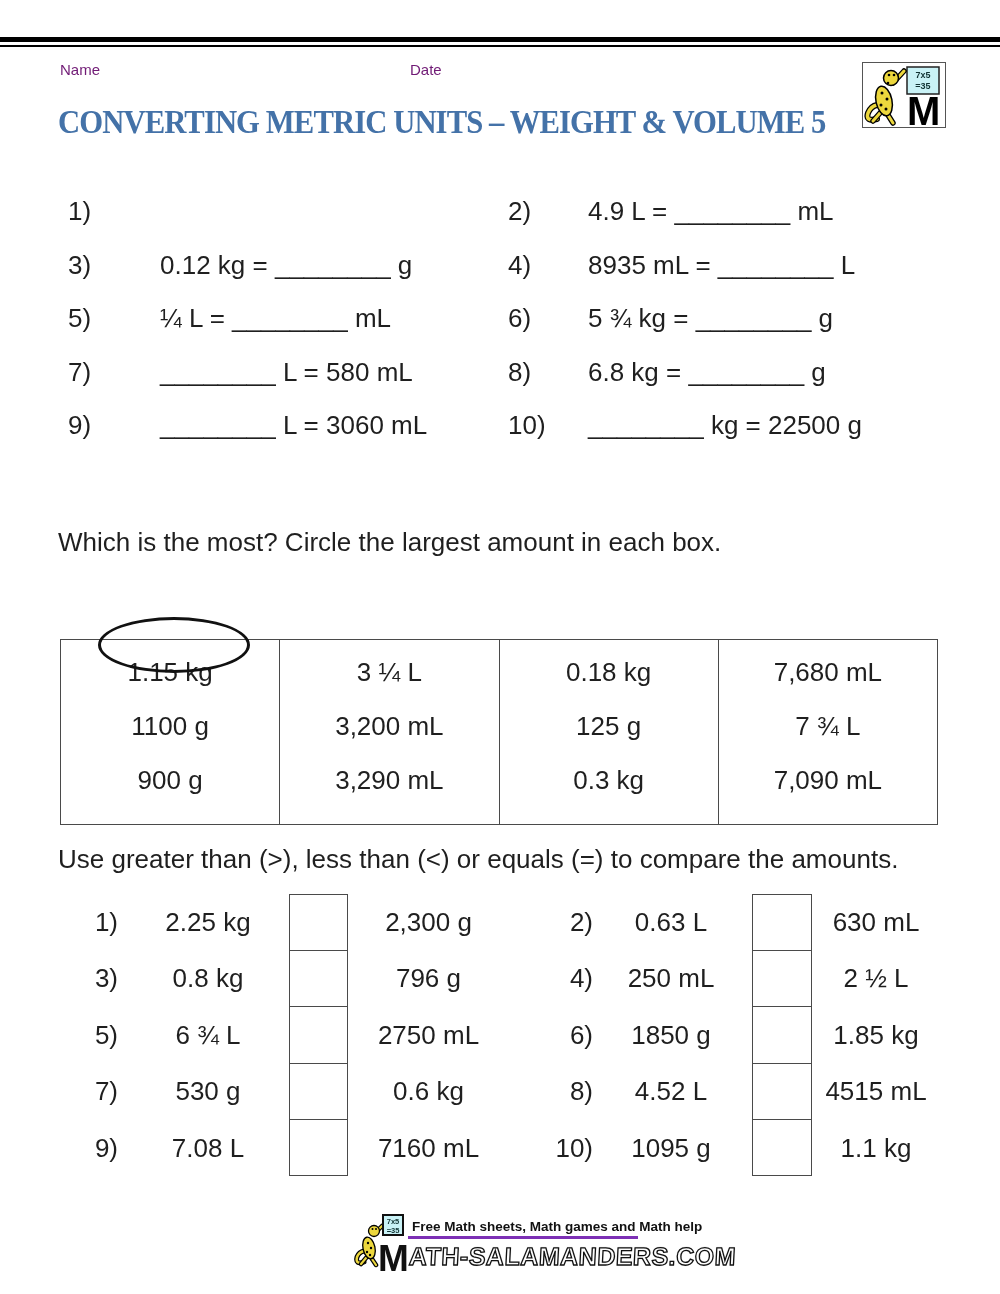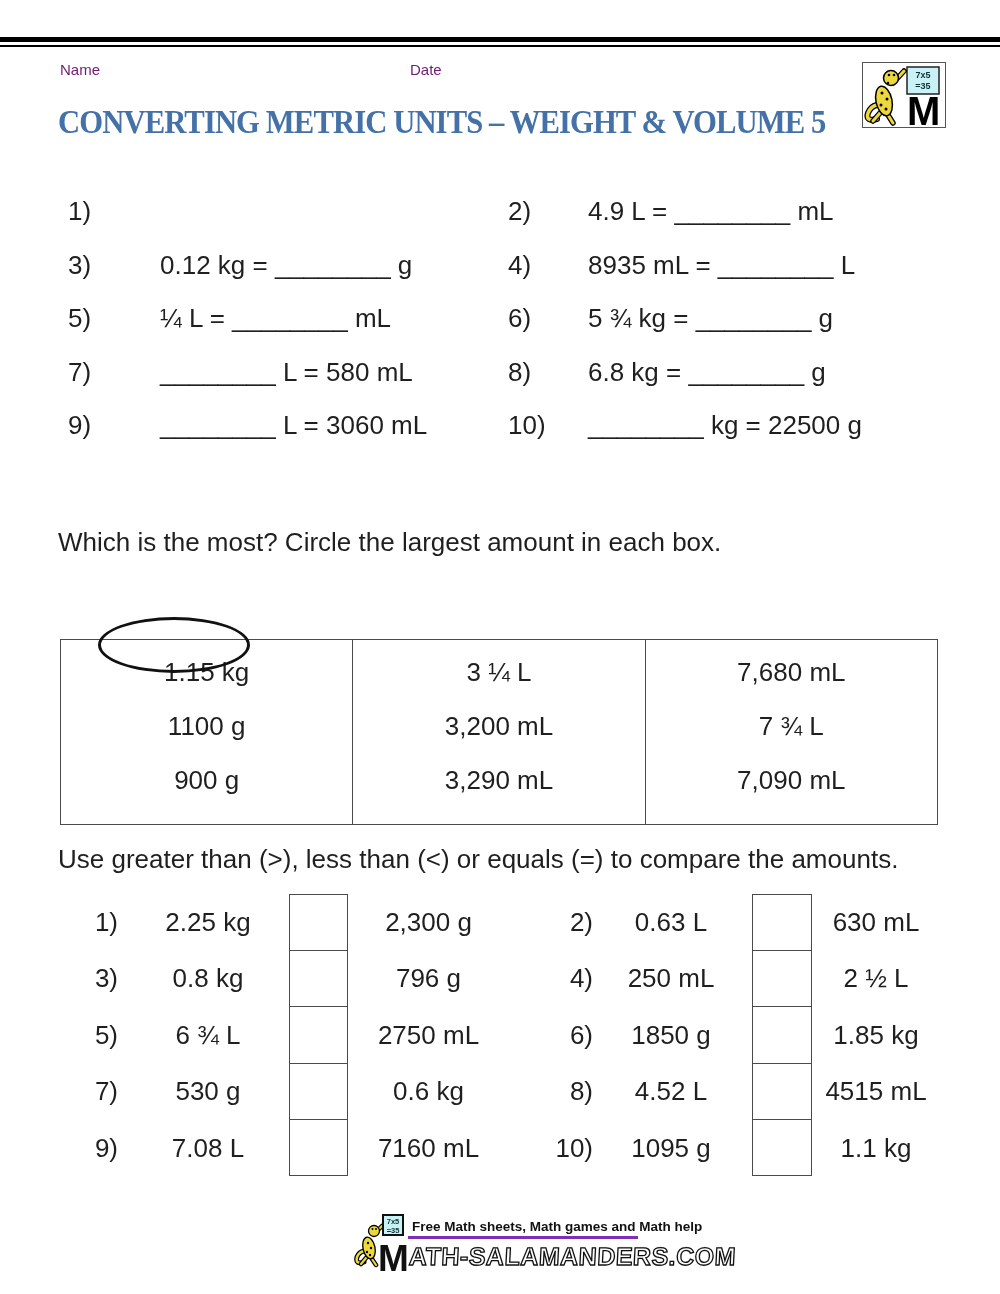--- a/index.html
+++ b/index.html
@@ -146,20 +146,25 @@
       <div class="box-cell">1.15 kg</div>
       <div class="box-cell">1100 g</div>
       <div class="box-cell">900 g</div>
     </div>
     <div class="box-col">
       <div class="box-cell">3 ¼ L</div>
       <div class="box-cell">3,200 mL</div>
       <div class="box-cell">3,290 mL</div>
     </div>
     <div class="box-col">
+      <div class="box-cell">0.18 kg</div>
+      <div class="box-cell">125 g</div>
+      <div class="box-cell">0.3 kg</div>
+    </div>
+    <div class="box-col">
       <div class="box-cell">7,680 mL</div>
       <div class="box-cell">7 ¾ L</div>
       <div class="box-cell">7,090 mL</div>
     </div>
   </div>
   <div class="circle-mark"></div>
 
   <div class="prompt" style="top:844px">Use greater than (&gt;), less than (&lt;) or equals (=) to compare the amounts.</div>
 
   <div class="cmp-row" style="top:907px">

